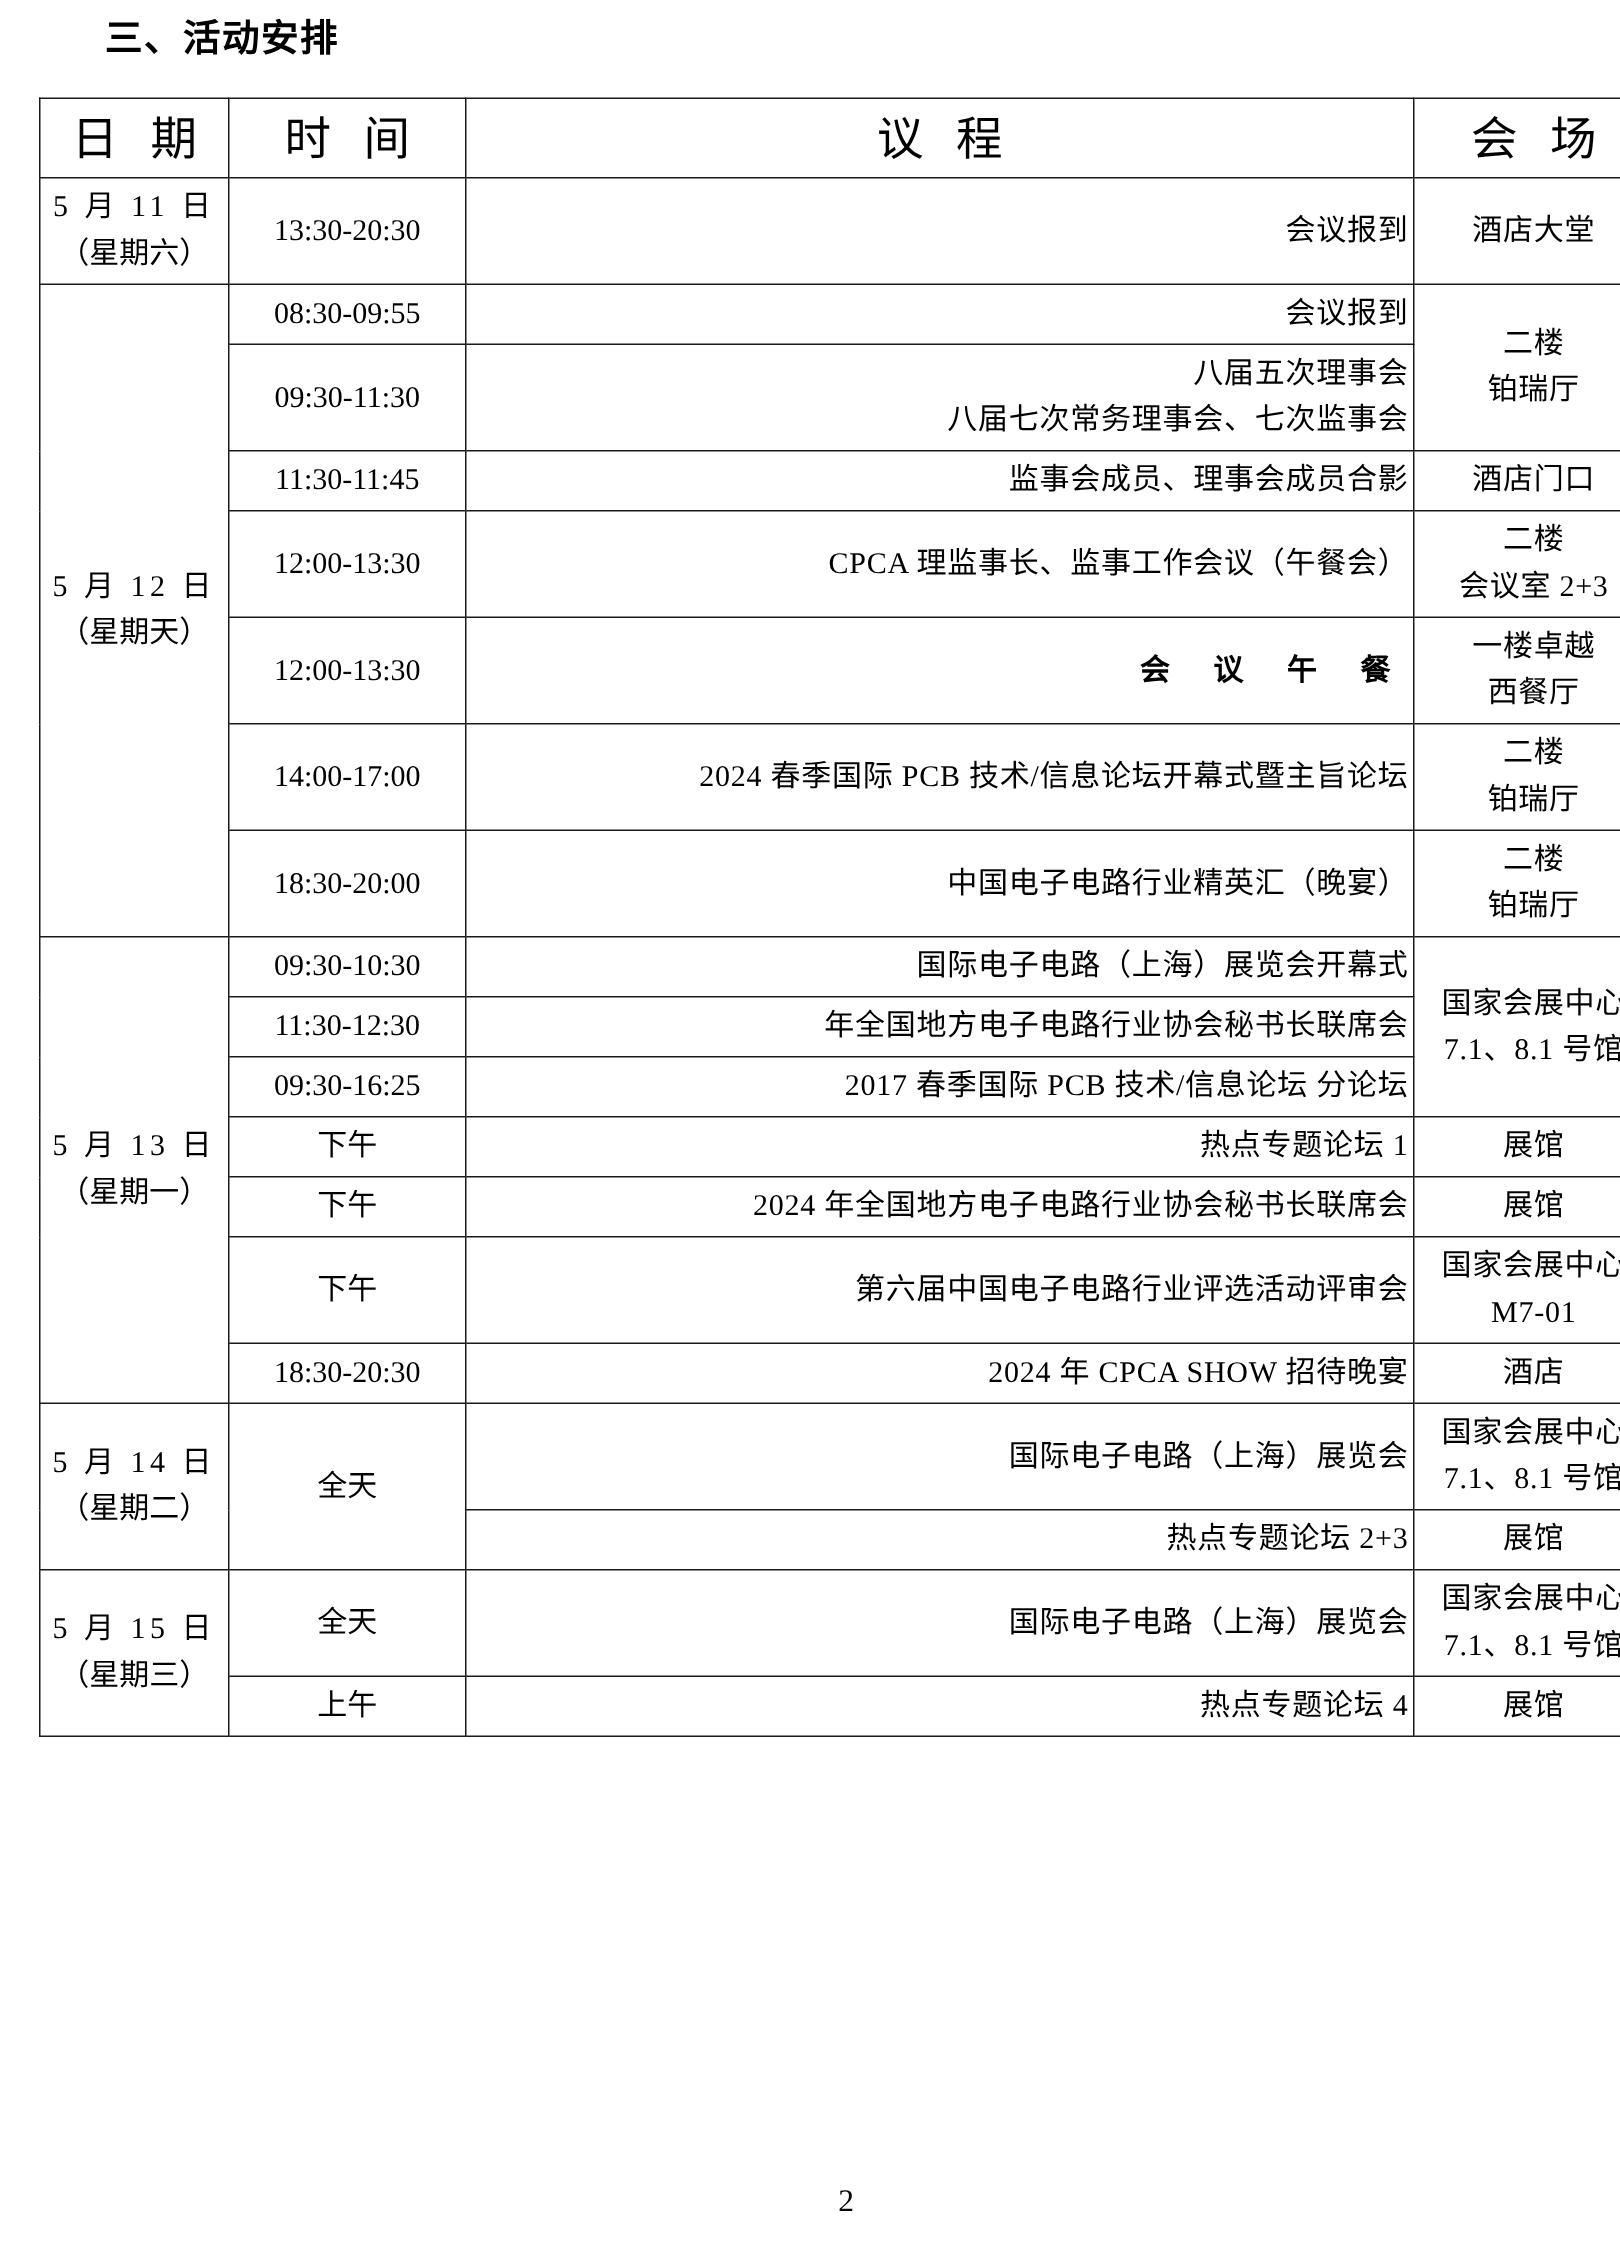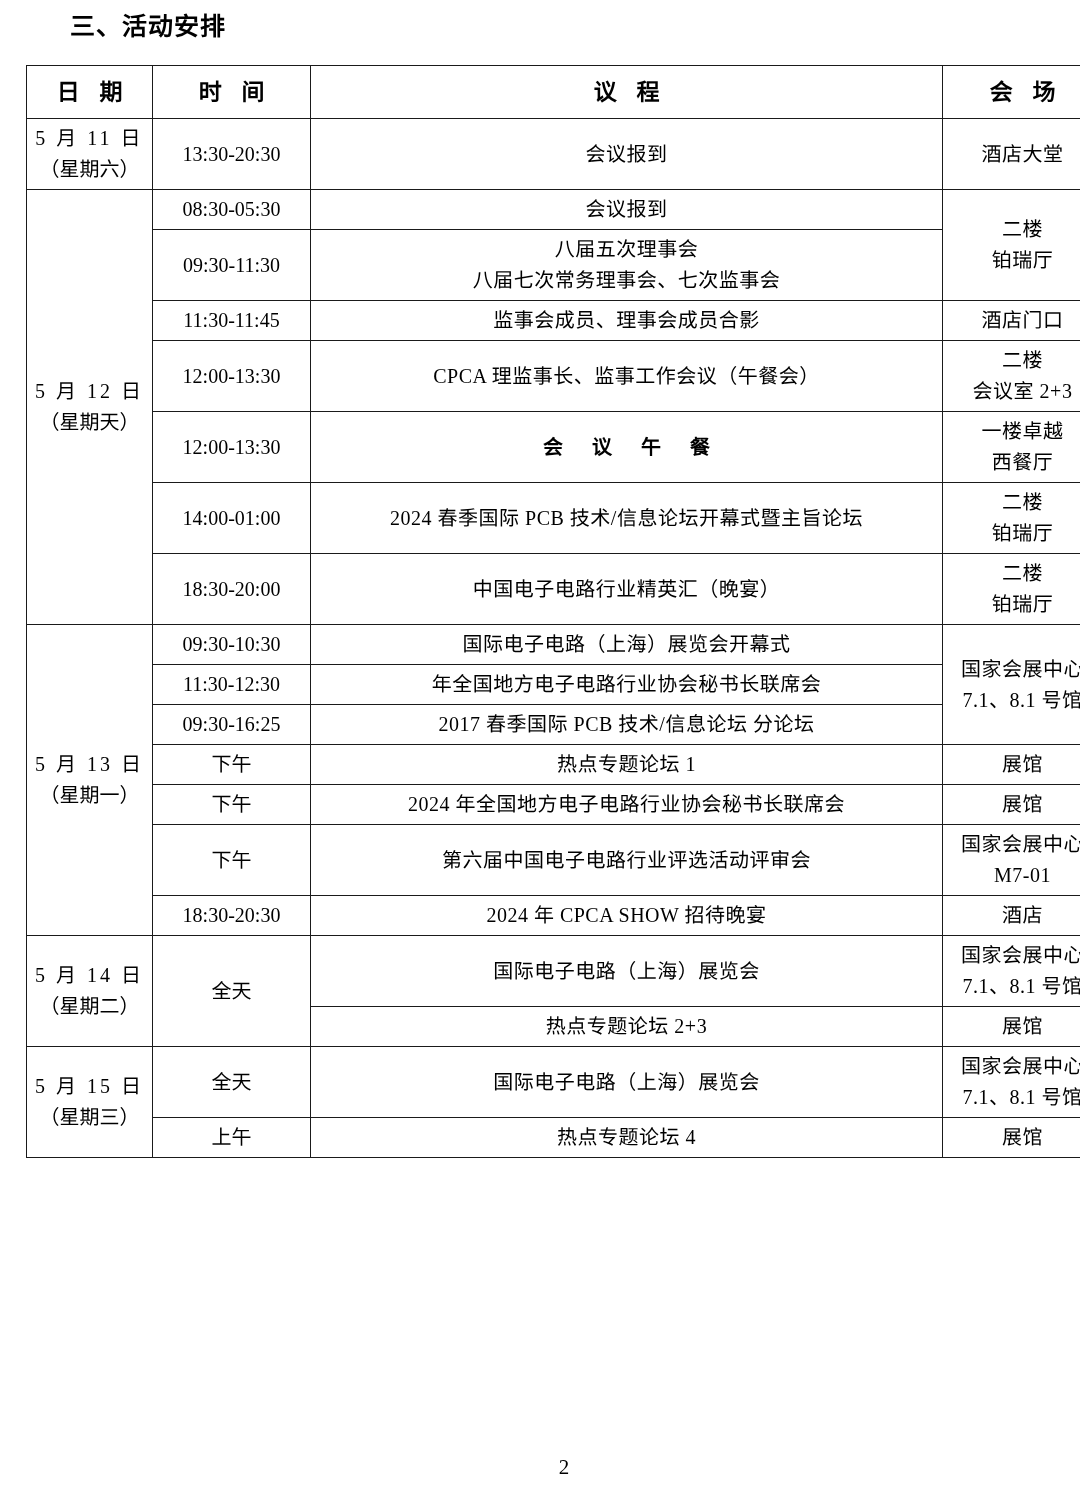--- a/index.html
+++ b/index.html
@@ -48,22 +48,22 @@
   table.schedule th,
   table.schedule td {
     border: 1.4px solid #1a1a1a;
     text-align: center;
     vertical-align: middle;
     padding: 4px 3px;
     font-size: 20px;
     line-height: 31px;
   }
   table.schedule thead th {
-    font-weight: bold;
-    font-size: 23px;
+    font-weight: normal;
+    font-size: 31px;
     letter-spacing: 7px;
     text-indent: 7px;
     height: 48px;
     padding: 2px 3px;
   }
   td.date-cell {
     font-size: 20px;
     line-height: 32px;
     letter-spacing: 1px;
   }
@@ -71,21 +71,21 @@
   td.date-cell .dline2 { display: block; letter-spacing: 0px; }
   td.time-cell {
     font-size: 19px;
     letter-spacing: 0px;
     white-space: nowrap;
   }
   td.agenda-cell {
     font-size: 21px;
     letter-spacing: 0.5px;
   }
-  td.agenda-cell .aline { display: block; }
+  td.agenda-cell .aline { display: block; text-align: right; }
   td.agenda-cell.spaced { letter-spacing: 12px; text-indent: 12px; font-weight: bold; }
   td.venue-cell {
     font-size: 20px;
     line-height: 30px;
     letter-spacing: 0.5px;
   }
   td.venue-cell .vline { display: block; text-align: center; }
   .page-number {
     position: absolute;
     left: 0;
@@ -129,21 +129,21 @@
           </td>
           <td class="venue-cell">
             <span class="vline">酒店大堂</span>
           </td>
         </tr>
         <tr>
           <td class="date-cell" rowspan="7">
             <span class="dline1">5 月 12 日</span>
             <span class="dline2">（星期天）</span>
           </td>
-          <td class="time-cell">08:30-05:30</td>
+          <td class="time-cell">08:30-09:55</td>
           <td class="agenda-cell">
             <span class="aline">会议报到</span>
           </td>
           <td class="venue-cell" rowspan="2">
             <span class="vline">二楼</span>
             <span class="vline">铂瑞厅</span>
           </td>
         </tr>
         <tr>
           <td class="time-cell">09:30-11:30</td>
@@ -175,21 +175,21 @@
           <td class="time-cell">12:00-13:30</td>
           <td class="agenda-cell spaced">
             <span class="aline">会 议 午 餐</span>
           </td>
           <td class="venue-cell">
             <span class="vline">一楼卓越</span>
             <span class="vline">西餐厅</span>
           </td>
         </tr>
         <tr>
-          <td class="time-cell">14:00-01:00</td>
+          <td class="time-cell">14:00-17:00</td>
           <td class="agenda-cell">
             <span class="aline">2024 春季国际 PCB 技术/信息论坛开幕式暨主旨论坛</span>
           </td>
           <td class="venue-cell">
             <span class="vline">二楼</span>
             <span class="vline">铂瑞厅</span>
           </td>
         </tr>
         <tr>
           <td class="time-cell">18:30-20:00</td>

